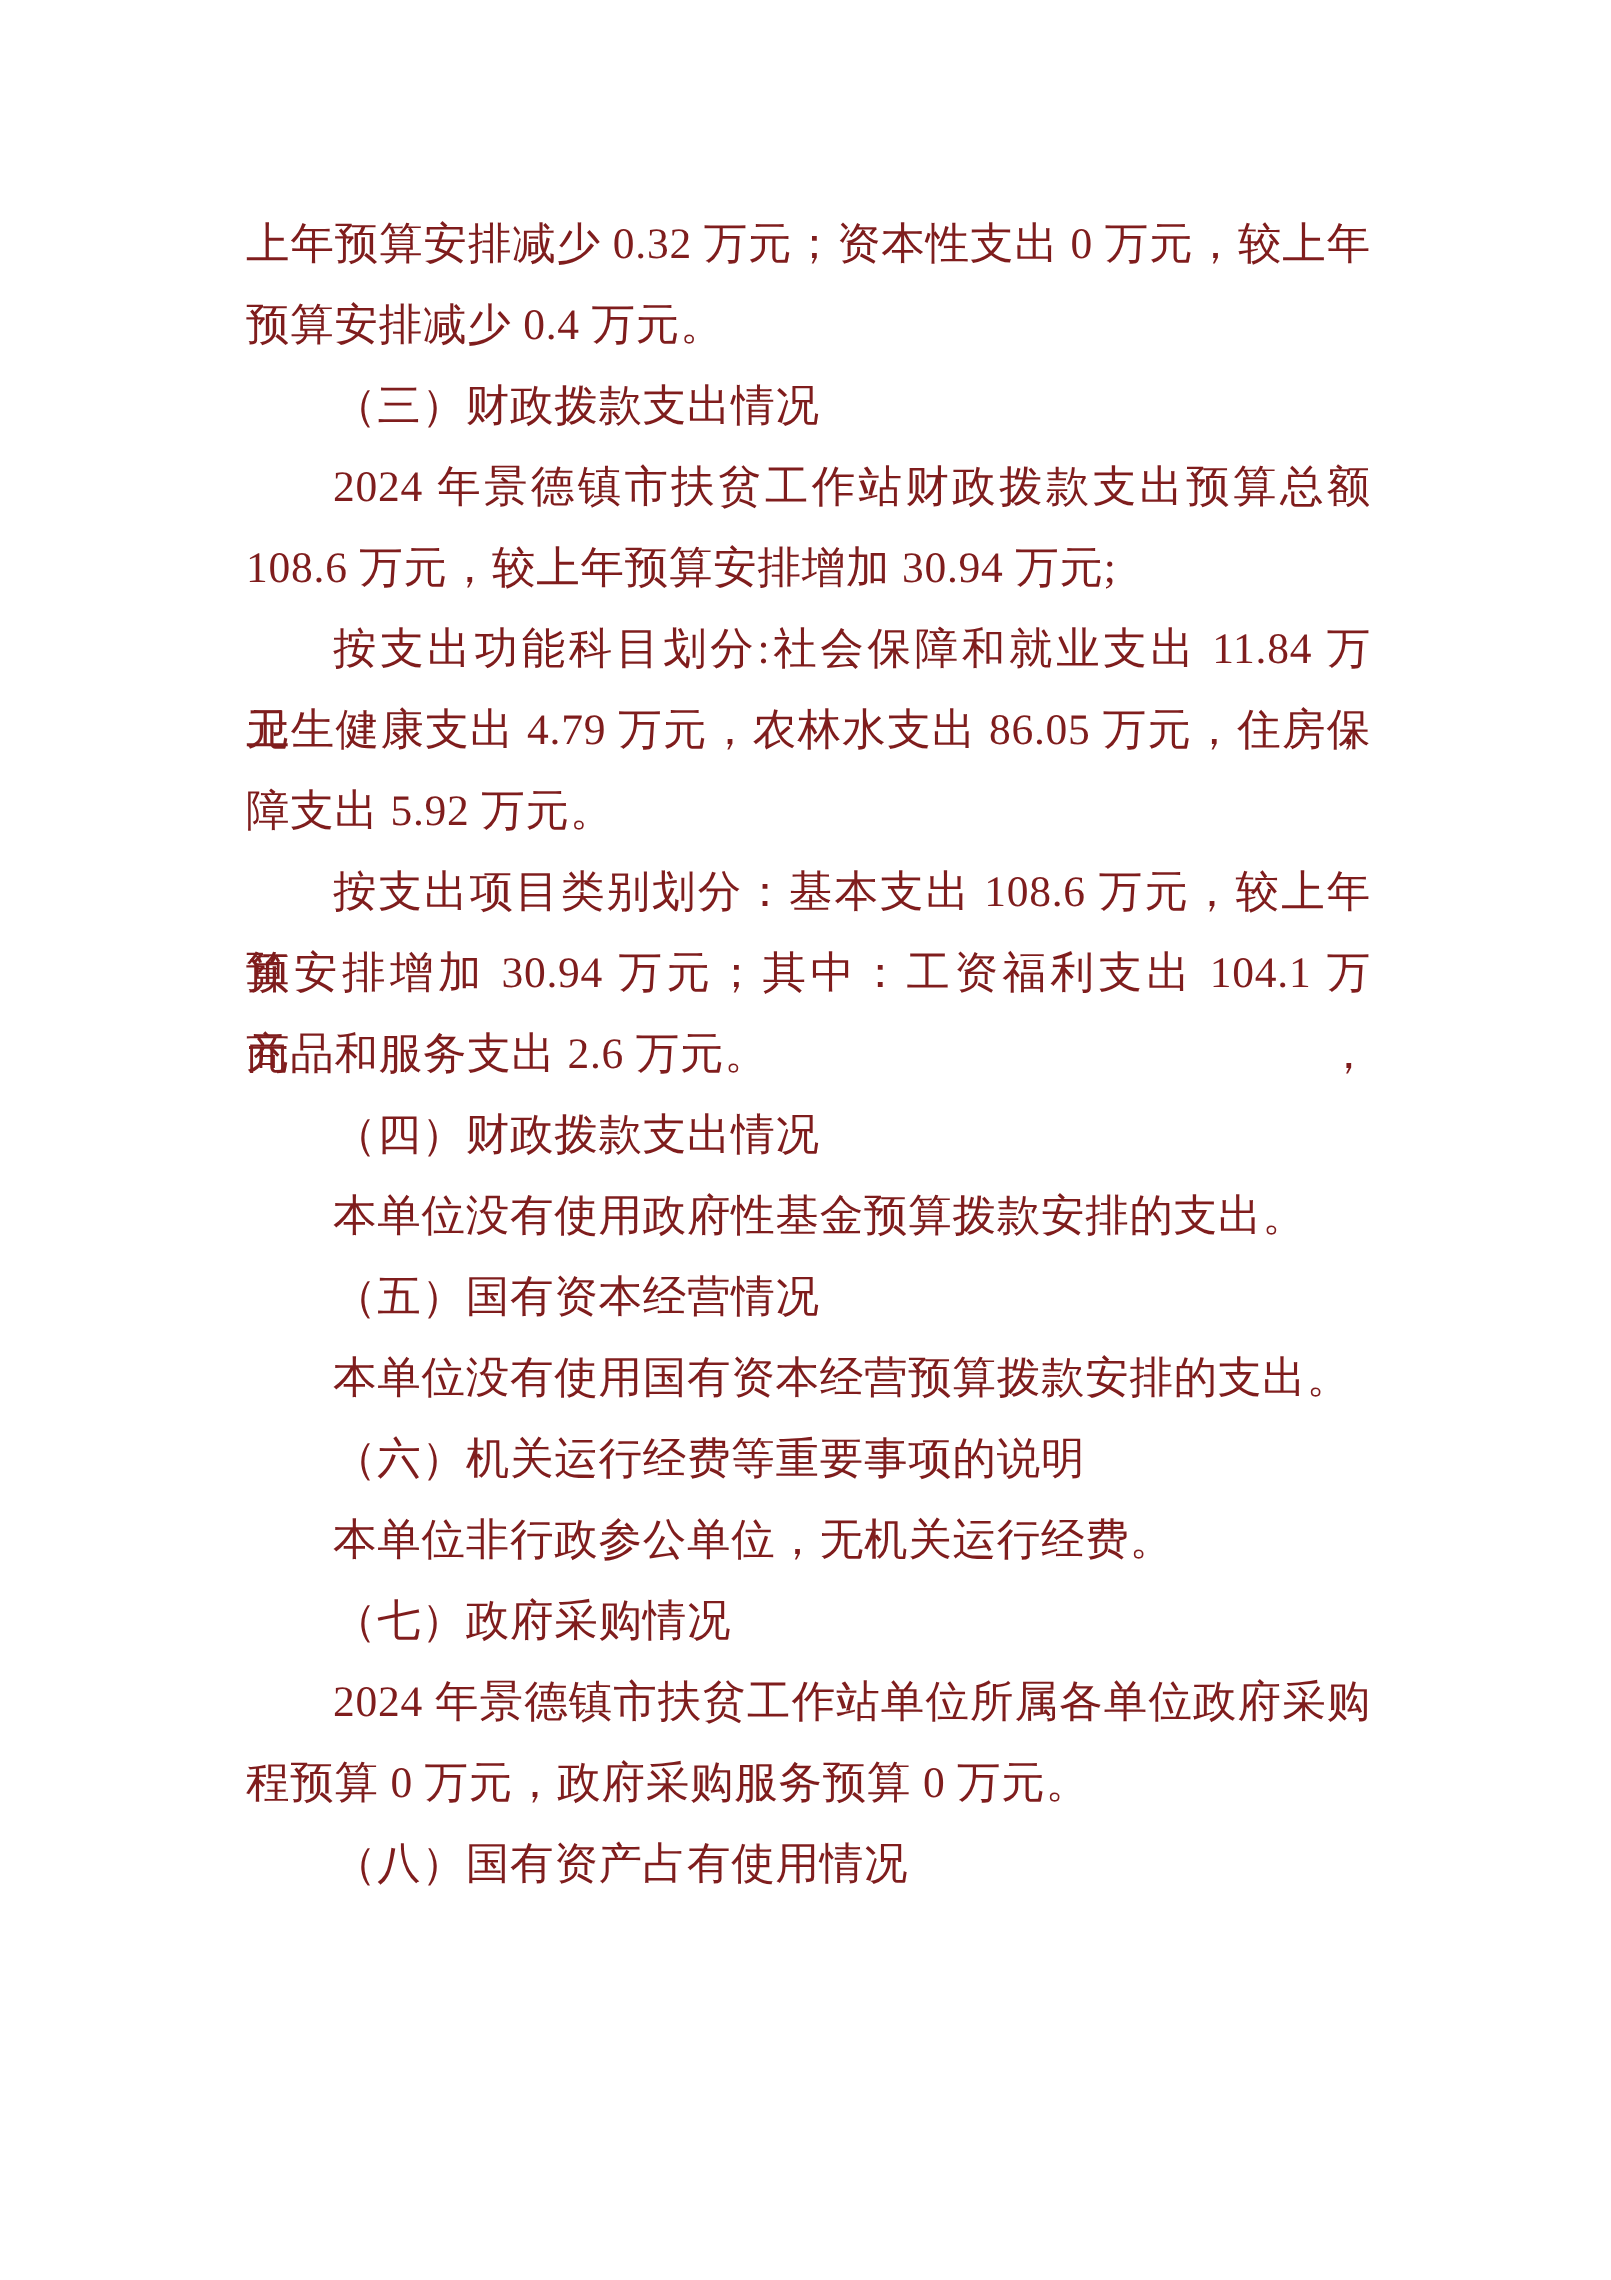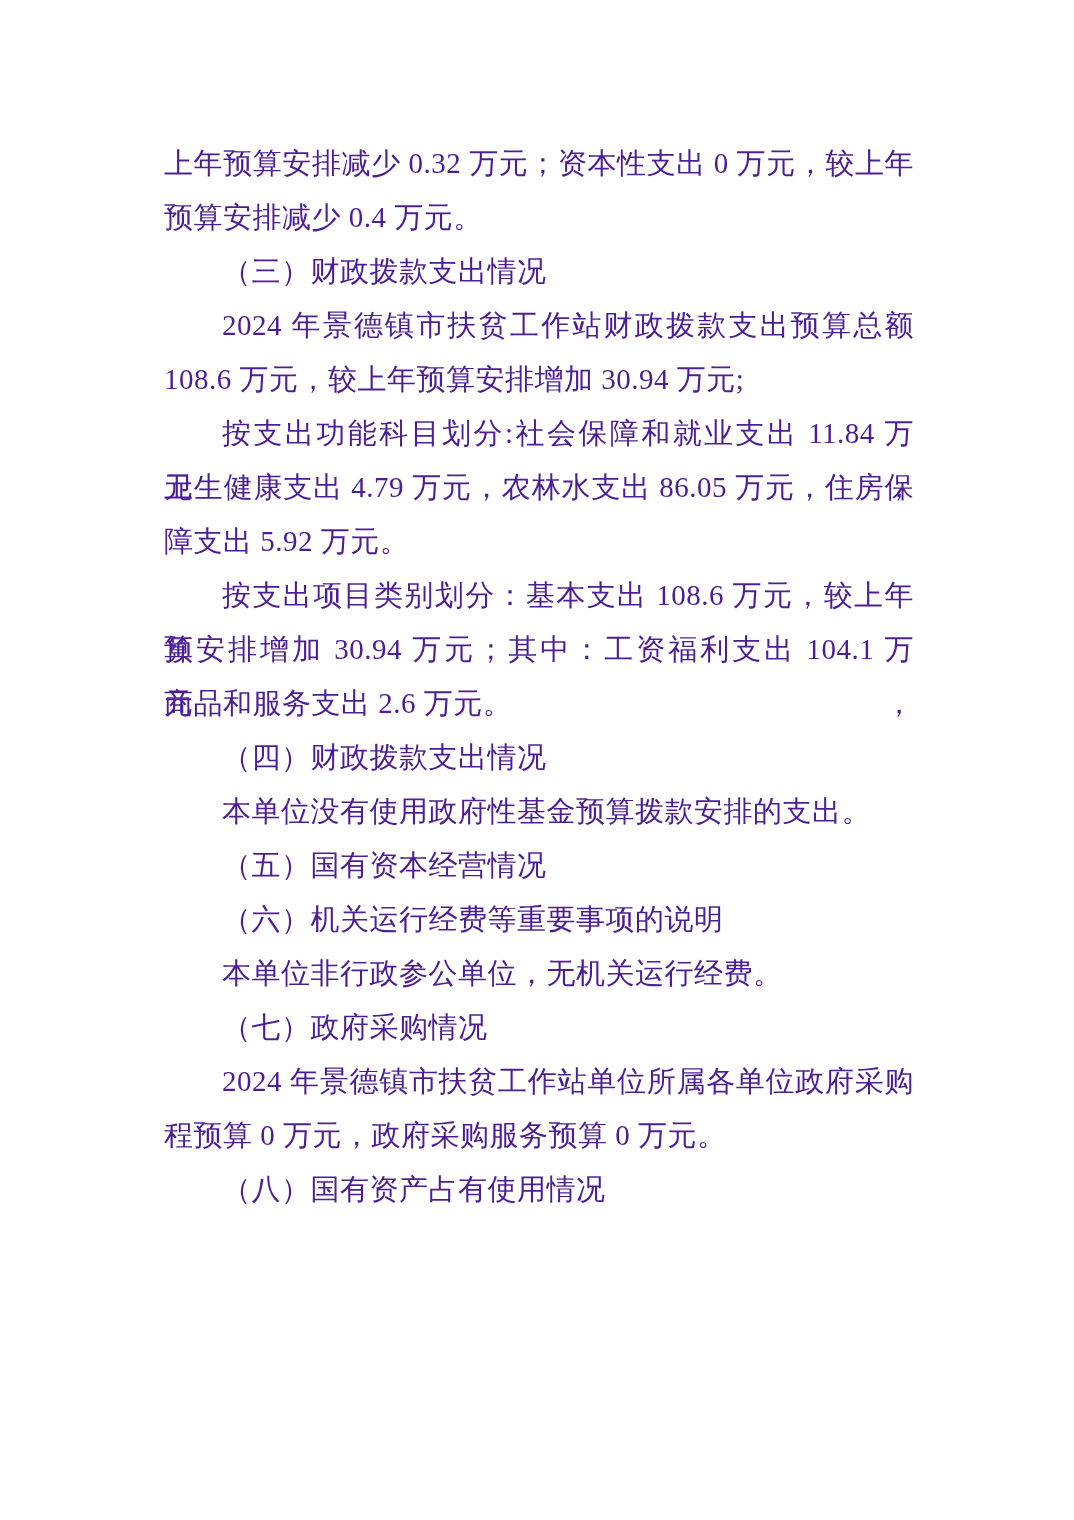--- a/index.html
+++ b/index.html
@@ -18,21 +18,21 @@
     position: absolute;
     left: 164px;
     top: 136px;
     width: 750px;
   }
   .line {
     height: 54px;
     line-height: 54px;
     font-size: 29px;
     letter-spacing: 0.5px;
-    color: #4c1d95;
+    color: #7f1d1d;
     font-family: "Liberation Serif", "DejaVu Serif", serif;
     white-space: normal;
     overflow: visible;
   }
   .line.heading {
     font-weight: 400;
     font-family: "Liberation Serif", "DejaVu Serif", serif;
   }
   .line.indent {
     text-indent: 58px;
@@ -54,20 +54,21 @@
       <div class="line">108.6 万元，较上年预算安排增加 30.94 万元;</div>
       <div class="line indent fill">按支出功能科目划分:社会保障和就业支出 11.84 万元，</div>
       <div class="line fill">卫生健康支出 4.79 万元，农林水支出 86.05 万元，住房保</div>
       <div class="line">障支出 5.92 万元。</div>
       <div class="line indent fill">按支出项目类别划分：基本支出 108.6 万元，较上年预</div>
       <div class="line fill">算安排增加 30.94 万元；其中：工资福利支出 104.1 万元，</div>
       <div class="line">商品和服务支出 2.6 万元。</div>
       <div class="line heading indent">（四）财政拨款支出情况</div>
       <div class="line indent">本单位没有使用政府性基金预算拨款安排的支出。</div>
       <div class="line heading indent">（五）国有资本经营情况</div>
+      <div class="line indent">本单位没有使用国有资本经营预算拨款安排的支出。</div>
       <div class="line heading indent">（六）机关运行经费等重要事项的说明</div>
       <div class="line indent">本单位非行政参公单位，无机关运行经费。</div>
       <div class="line heading indent">（七）政府采购情况</div>
       <div class="line indent fill">2024 年景德镇市扶贫工作站单位所属各单位政府采购</div>
       <div class="line">程预算 0 万元，政府采购服务预算 0 万元。</div>
       <div class="line heading indent">（八）国有资产占有使用情况</div>
     </div>
 </div>
 
 </body></html>

